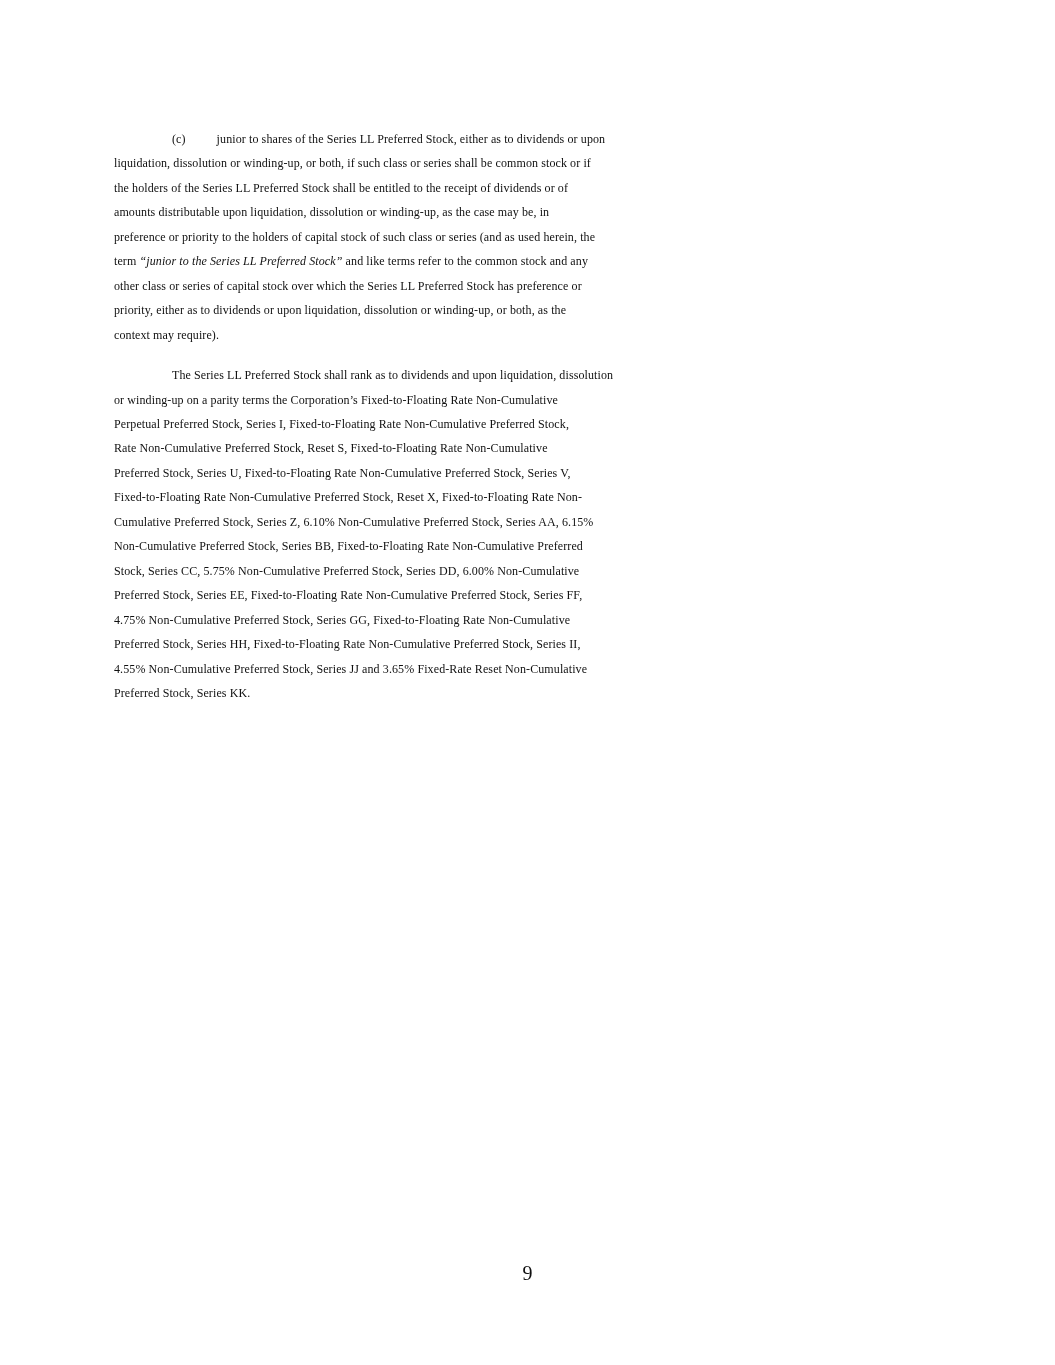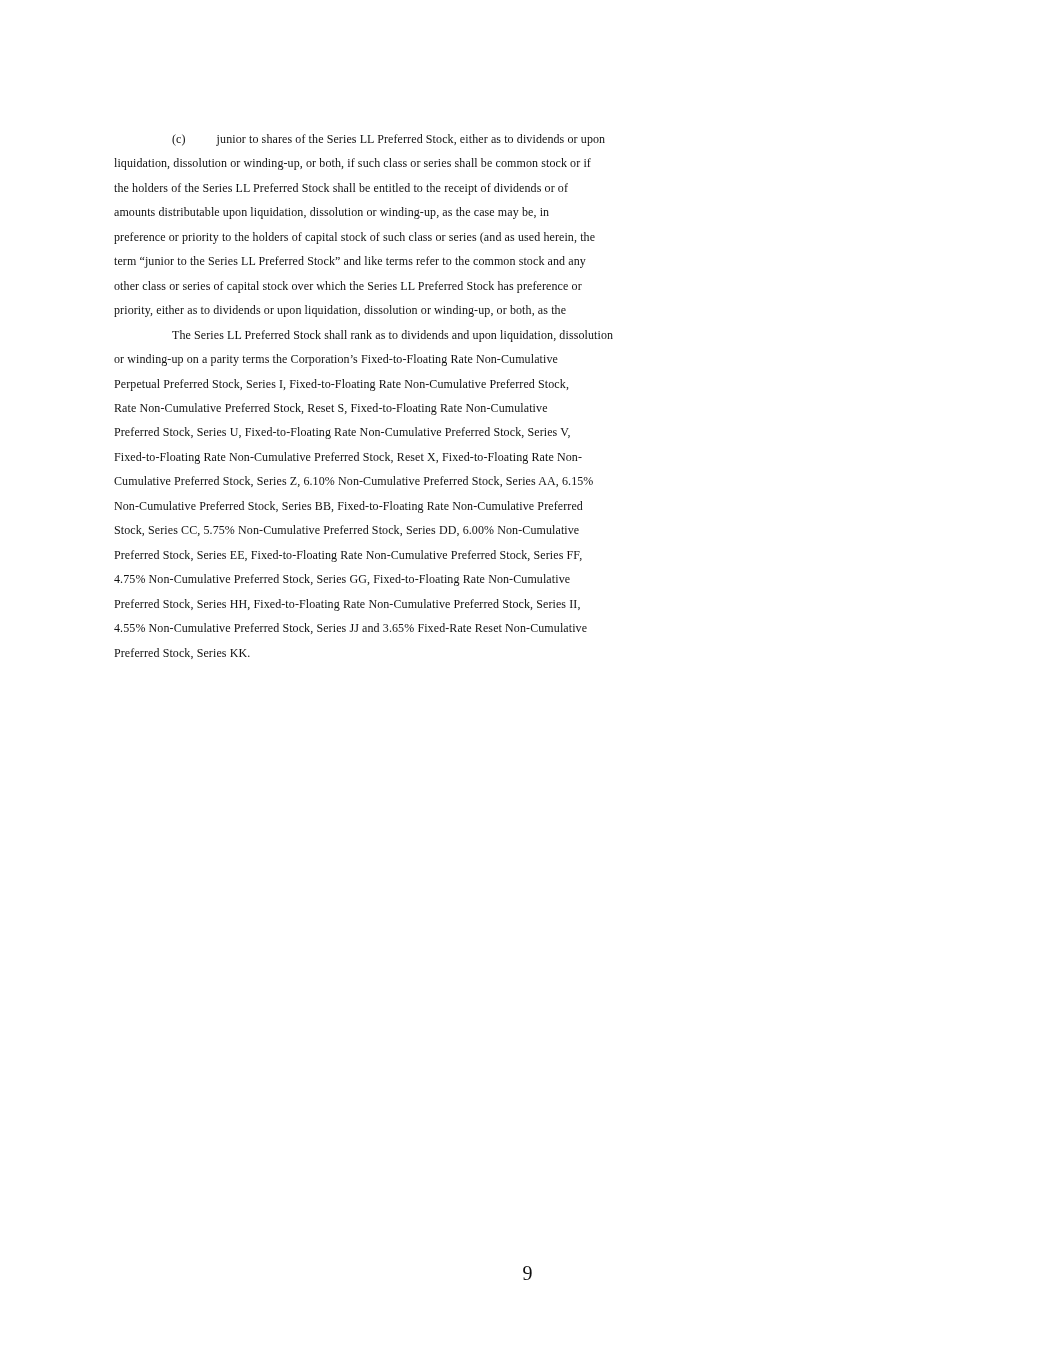--- a/index.html
+++ b/index.html
@@ -25,22 +25,24 @@
   .para .line {
     font-size: 12px;
     line-height: 24.45px;
     white-space: pre;
     letter-spacing: 0.1px;
   }
   .line.indent {
     text-indent: 58px;
   }
   .para-rank {
+    margin-top: 16px;
   }
   .italic {
+    font-style: italic;
   }
   .page-number {
     position: absolute;
     top: 1261px;
     left: 0;
     width: 100%;
     text-align: center;
     font-size: 20px;
     line-height: 24px;
   }
@@ -53,20 +55,21 @@
 
     <div class="para">
       <div class="line indent">(c)          junior to shares of the Series LL Preferred Stock, either as to dividends or upon</div>
       <div class="line">liquidation, dissolution or winding-up, or both, if such class or series shall be common stock or if</div>
       <div class="line">the holders of the Series LL Preferred Stock shall be entitled to the receipt of dividends or of</div>
       <div class="line">amounts distributable upon liquidation, dissolution or winding-up, as the case may be, in</div>
       <div class="line">preference or priority to the holders of capital stock of such class or series (and as used herein, the</div>
       <div class="line"><span>term </span><span class="italic">“junior to the Series LL Preferred Stock”</span><span> and like terms refer to the common stock and any</span></div>
       <div class="line">other class or series of capital stock over which the Series LL Preferred Stock has preference or</div>
       <div class="line">priority, either as to dividends or upon liquidation, dissolution or winding-up, or both, as the</div>
+      <div class="line">context may require).</div>
     </div>
 
     <div class="para para-rank">
       <div class="line indent">The Series LL Preferred Stock shall rank as to dividends and upon liquidation, dissolution</div>
       <div class="line">or winding-up on a parity terms the Corporation’s Fixed-to-Floating Rate Non-Cumulative</div>
       <div class="line">Perpetual Preferred Stock, Series I, Fixed-to-Floating Rate Non-Cumulative Preferred Stock,</div>
       <div class="line">Rate Non-Cumulative Preferred Stock, Reset S, Fixed-to-Floating Rate Non-Cumulative</div>
       <div class="line">Preferred Stock, Series U, Fixed-to-Floating Rate Non-Cumulative Preferred Stock, Series V,</div>
       <div class="line">Fixed-to-Floating Rate Non-Cumulative Preferred Stock, Reset X, Fixed-to-Floating Rate Non-</div>
       <div class="line">Cumulative Preferred Stock, Series Z, 6.10% Non-Cumulative Preferred Stock, Series AA, 6.15%</div>

